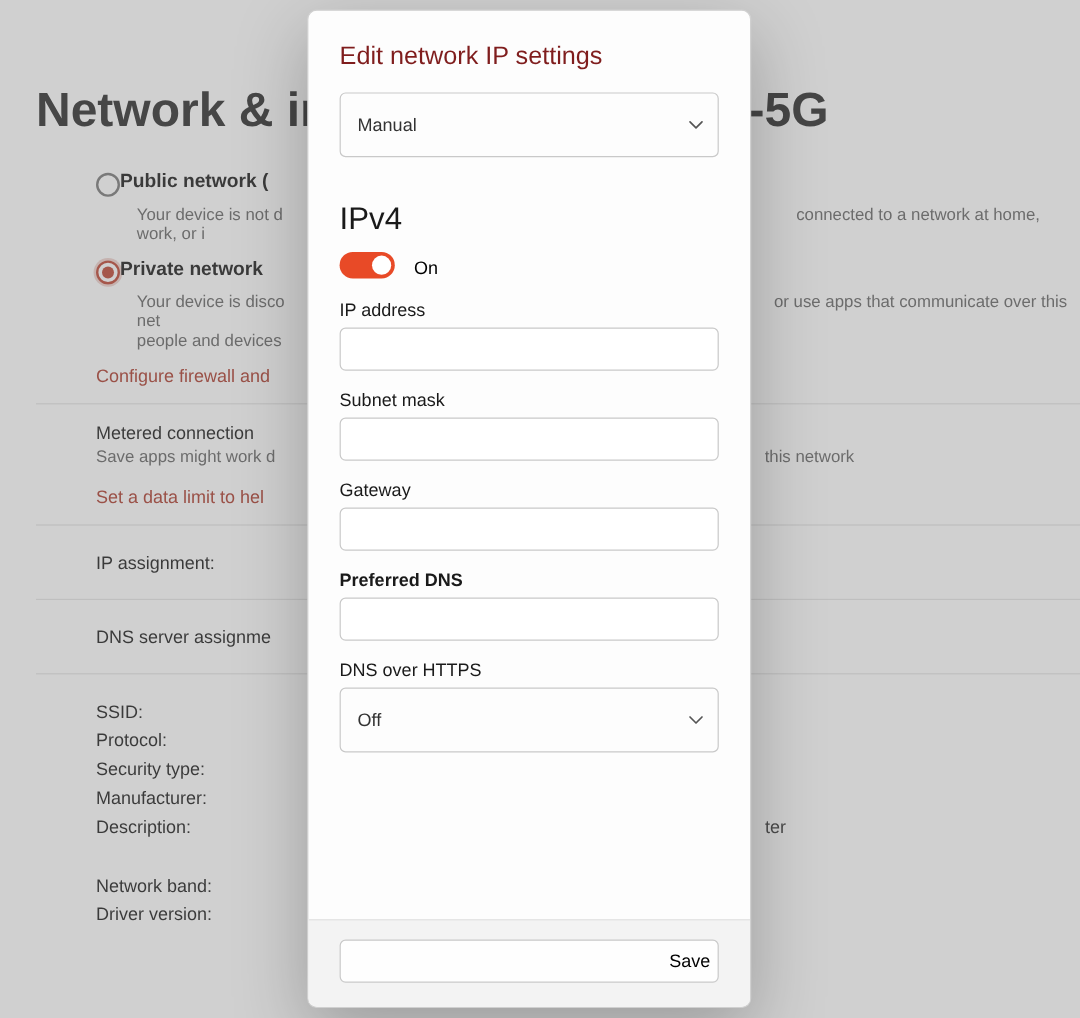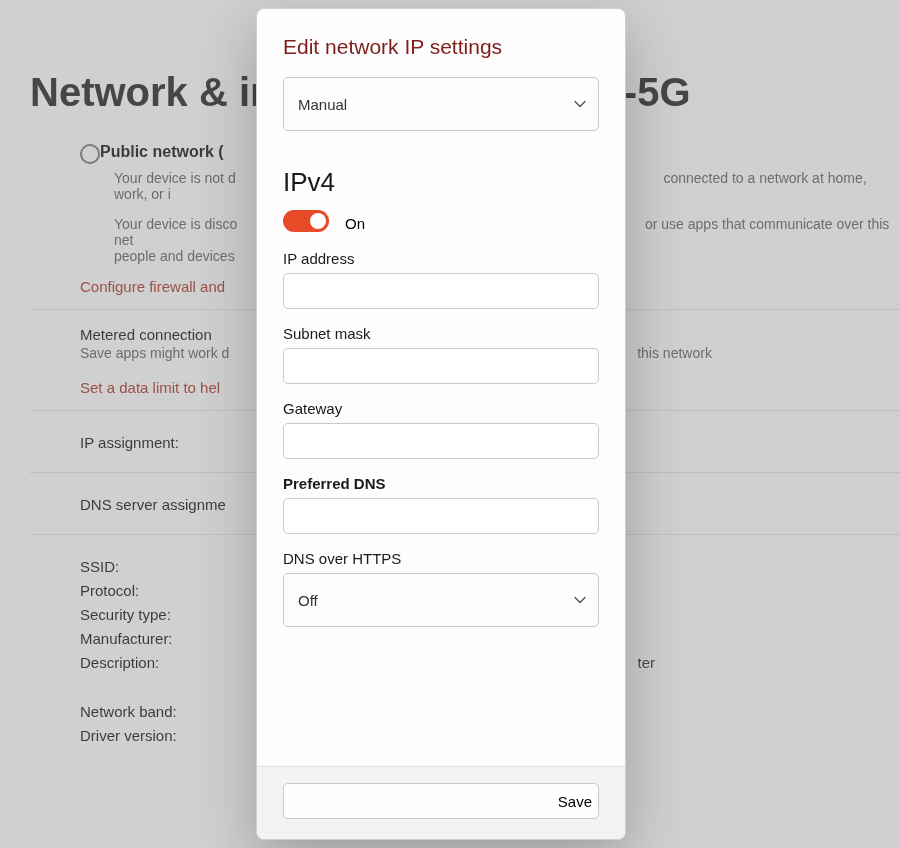--- a/index.html
+++ b/index.html
@@ -151,20 +151,24 @@
     <div class="radio-row">
       <div class="radio"></div>
       <div class="radio-lbl">Public network (</div>
     </div>
     <div class="radio-sub">
       <span>Your device is not d</span>
       <span style="display:inline-block; width:420px;"></span>
       <span>connected to a network at home, work, or i</span>
     </div>
 
+    <div class="radio-row">
+      <div class="radio selected"></div>
+      <div class="radio-lbl">Private network</div>
+    </div>
     <div class="radio-sub">
       <span>Your device is disco</span>
       <span style="display:inline-block; width:400px;"></span>
       <span>or use apps that communicate over this net</span><br>
       <span>people and devices</span>
     </div>
 
     <a class="link" style="margin-left:0">Configure firewall and</a>
   </div>
 

